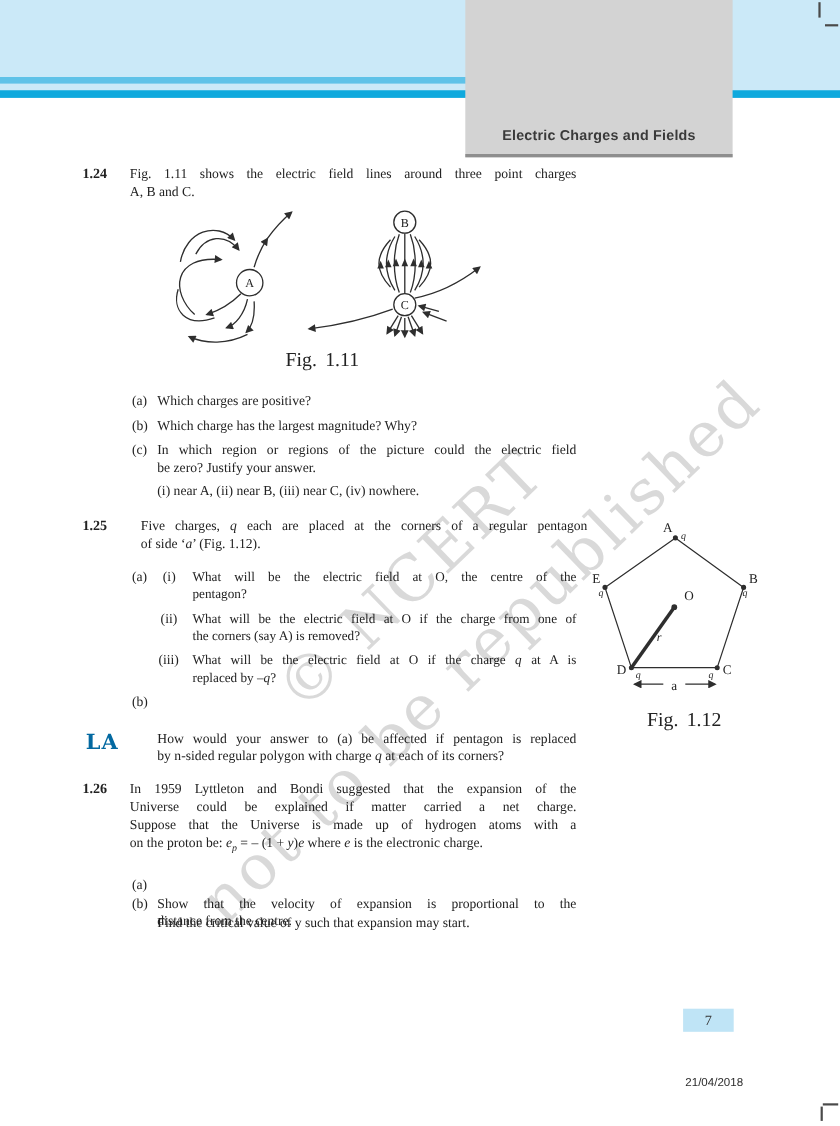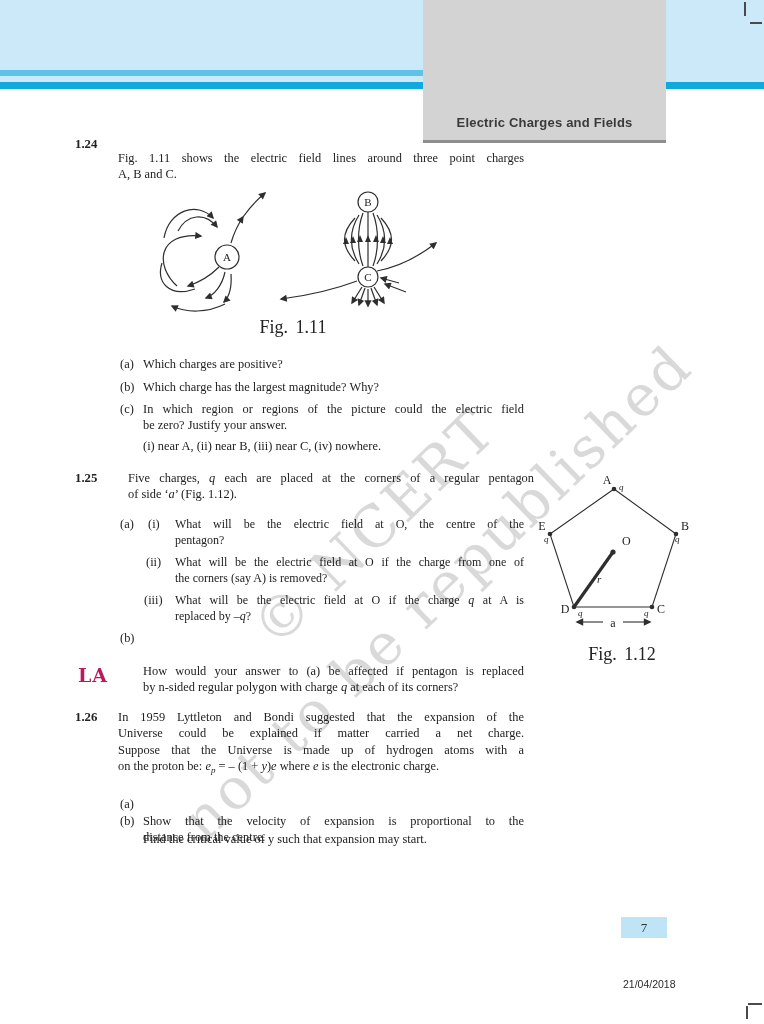--- a/index.html
+++ b/index.html
@@ -38,21 +38,21 @@
   .para  { position:absolute; }
   .ln    { white-space:nowrap; text-align:justify; text-align-last:justify;
            height:16.4px; line-height:16.4px; font-size:12.4px; }
   .lnl   { white-space:nowrap; height:16.4px; line-height:16.4px; font-size:12.4px; }
   .sub .ln, .sub .lnl { font-size:12px; }
   .ilabel{ position:absolute; font-size:12.4px; line-height:16.4px; }
   .it    { font-style:italic; }
   .sb    { font-size:9px; vertical-align:sub; font-style:italic; }
   .figcap{ position:absolute; font-size:18px; color:#222; text-align:center; word-spacing:3px; }
   .la    { position:absolute; left:78px; top:664px; font-family:"DejaVu Serif", serif;
-           font-weight:700; font-size:19px; color:#be185d; letter-spacing:1px; }
+           font-weight:700; font-size:19px; color:#0369a1; letter-spacing:1px; }
   
   .pagebox {
     position:absolute; left:621px; top:917px; width:46px; height:21px; background:#bfe4f6;
     display:flex; align-items:center; justify-content:center; font-size:13px; color:#333;
   }
   .date { position:absolute; left:623px; top:978px; font-family:"Liberation Sans", sans-serif;
           font-size:10.5px; color:#2b2b2b; }
   .figsvg { position:absolute; }
   svg text { font-family:"Liberation Serif", serif; fill:#222; }
 </style>
@@ -71,21 +71,21 @@
   <div class="stripe-bright"></div>
   <div class="chapterbox">
     <div class="chaptertitle">Electric Charges and Fields</div>
   </div>
 
   <div class="mark" style="left:744px; top:2px;    width:2px;  height:14px;"></div>
   <div class="mark" style="left:750px; top:22px;   width:12px; height:2px;"></div>
   <div class="mark" style="left:748px; top:1003px; width:14px; height:2px;"></div>
   <div class="mark" style="left:746px; top:1006px; width:2px;  height:13px;"></div>
 
-  <div class="qnum" style="left:75px; top:136px;text-align:right;">1.24</div>
+  <div class="qnum" style="left:75px; top:150px;text-align:right;">1.24</div>
   <div class="para" style="left:118px; top:150px; width:406px;">
     <div class="ln">Fig. 1.11 shows the electric field lines around three point charges</div>
     <div class="lnl">A, B and C.</div>
   </div>
 
   <svg class="figsvg" style="left:155px; top:186px;" width="300" height="140" viewBox="0 0 300 140">
     <defs>
       <marker id="ah1" viewBox="0 0 10 10" refX="8" refY="5" markerWidth="7" markerHeight="6" orient="auto">
         <path d="M0,0 L10,5 L0,10 z" fill="#2e2e2e"></path>
       </marker>

